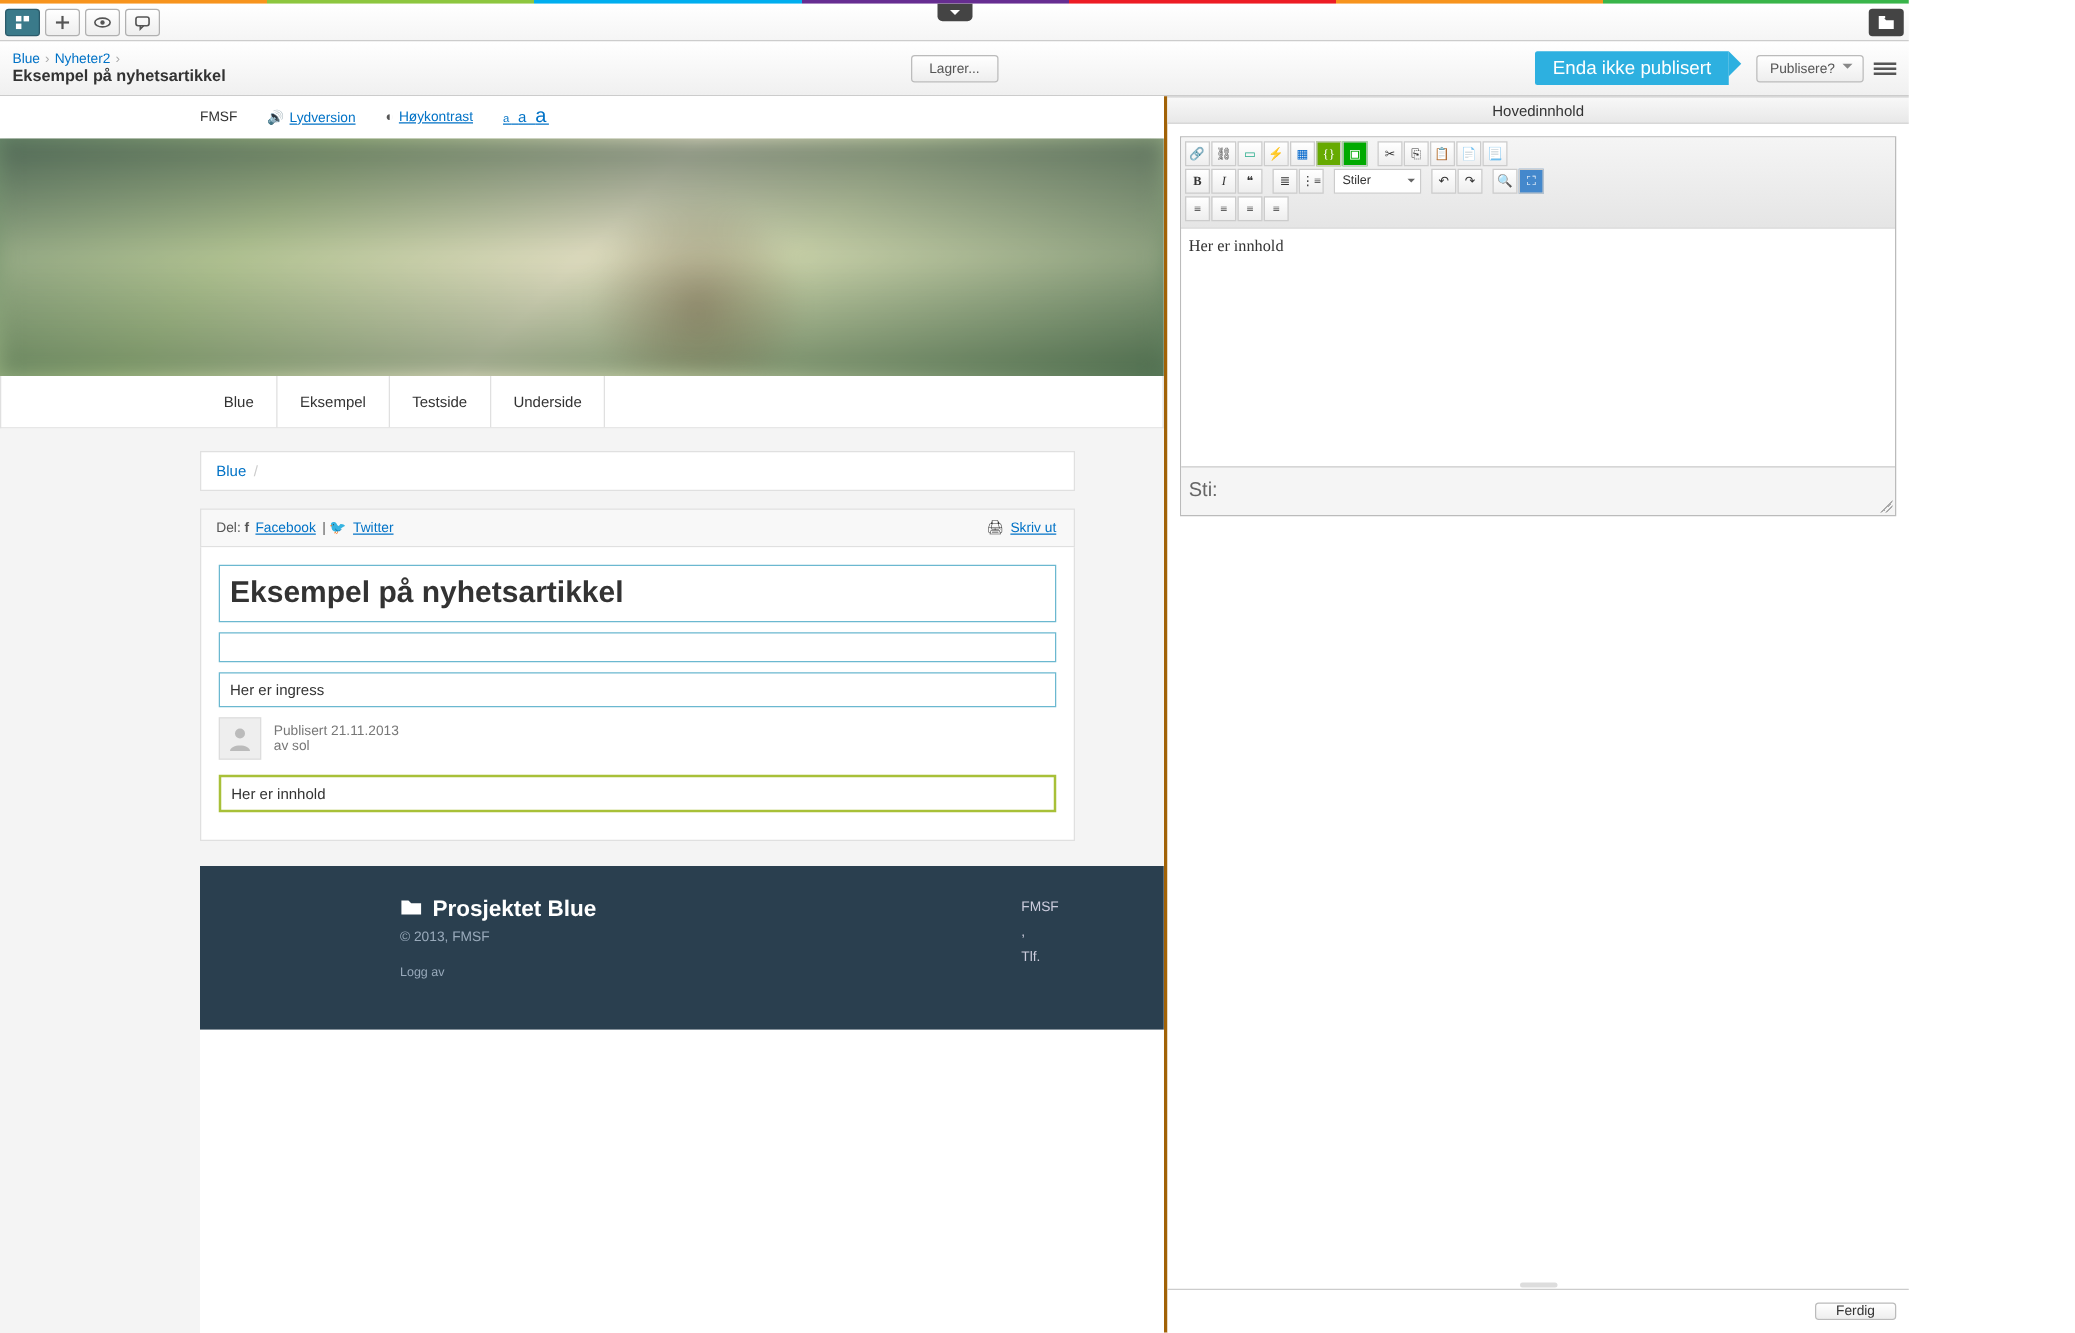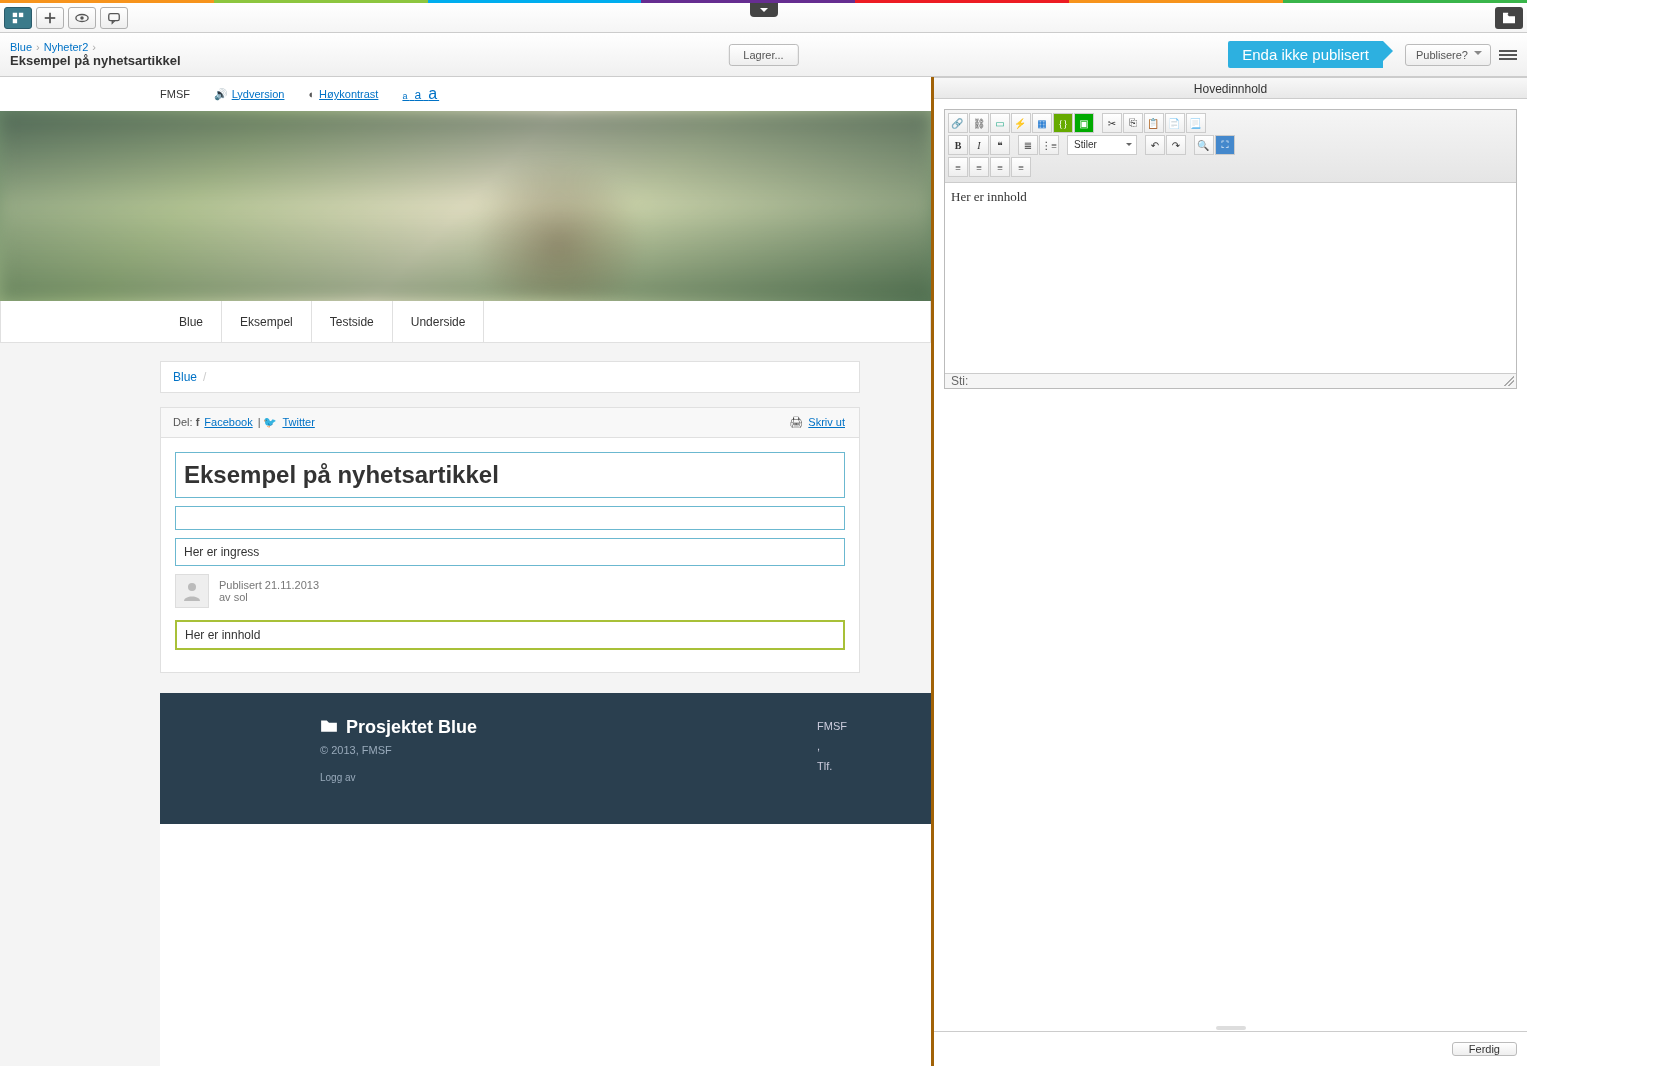--- a/index.html
+++ b/index.html
@@ -86,21 +86,21 @@
 
 .sb-head { height:22px; background:linear-gradient(#f8f8f8,#e8e8e8); border-bottom:1px solid #ccc; text-align:center; font-size:12px; line-height:22px; border-top:1px solid #ccc; }
 .editor-box { margin:10px; border:1px solid #bbb; }
 .ed-toolbar { background:linear-gradient(#f5f5f5,#e5e5e5); border-bottom:1px solid #ccc; padding:3px; }
 .ed-row { display:flex; gap:1px; margin-bottom:2px; flex-wrap:wrap; }
 .edbtn { width:20px; height:20px; border:1px solid #ccc; background:linear-gradient(#fff,#eee); display:flex; align-items:center; justify-content:center; font-size:10px; cursor:pointer; font-family: 'Times New Roman', serif; }
 .edsep { width:6px; }
 .styles-dd { height:20px; border:1px solid #ccc; background:#fff; padding:0 18px 0 6px; font-size:10px; line-height:18px; position:relative; min-width:70px; cursor:pointer; }
 .styles-dd::after { content:''; position:absolute; right:4px; top:7px; border:3px solid transparent; border-top-color:#666; }
 .ed-area { height:190px; padding:6px; font-family:'Times New Roman',serif; font-size:13px; background:#fff; overflow:auto; }
-.ed-status { border-top:1px solid #ccc; padding:0 6px; font-size:12px; color:#666; background:#f5f5f5; position:relative; }
+.ed-status { border-top:1px solid #ccc; padding:10px 6px; font-size:16px; color:#666; background:#f5f5f5; position:relative; }
 .ed-status::after { content:''; position:absolute; right:2px; bottom:2px; width:10px; height:10px; background:linear-gradient(135deg, transparent 50%, #aaa 50%, #aaa 60%, transparent 60%, transparent 70%, #aaa 70%, #aaa 80%, transparent 80%); }
 .sb-foot { margin-top:auto; border-top:1px solid #ccc; padding:10px; display:flex; justify-content:flex-end; position:relative; }
 .sb-foot::before { content:''; position:absolute; top:-6px; left:50%; transform:translateX(-50%); width:30px; height:4px; background:#ddd; border-radius:2px; }
 .done-btn { border:1px solid #bbb; background:linear-gradient(#fff,#eee); border-radius:3px; padding:0 16px; font-size:11px; cursor:pointer; }
 
 
 .i-white { fill:#fff; }
 .i-dark { fill:#555; }
 </style>
 </head>

